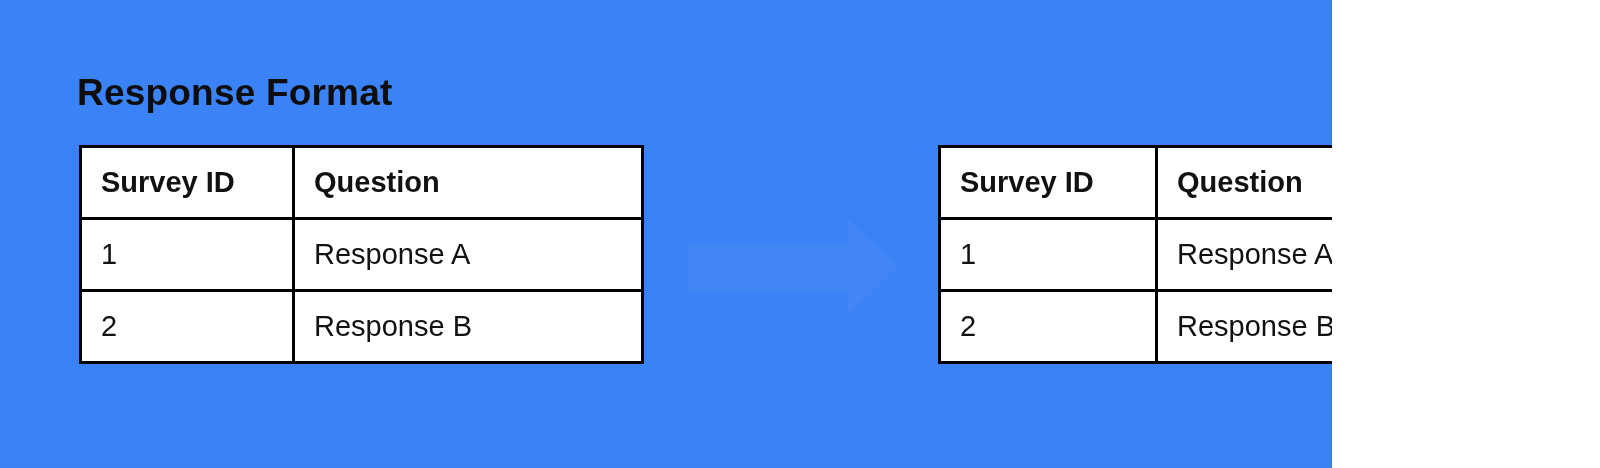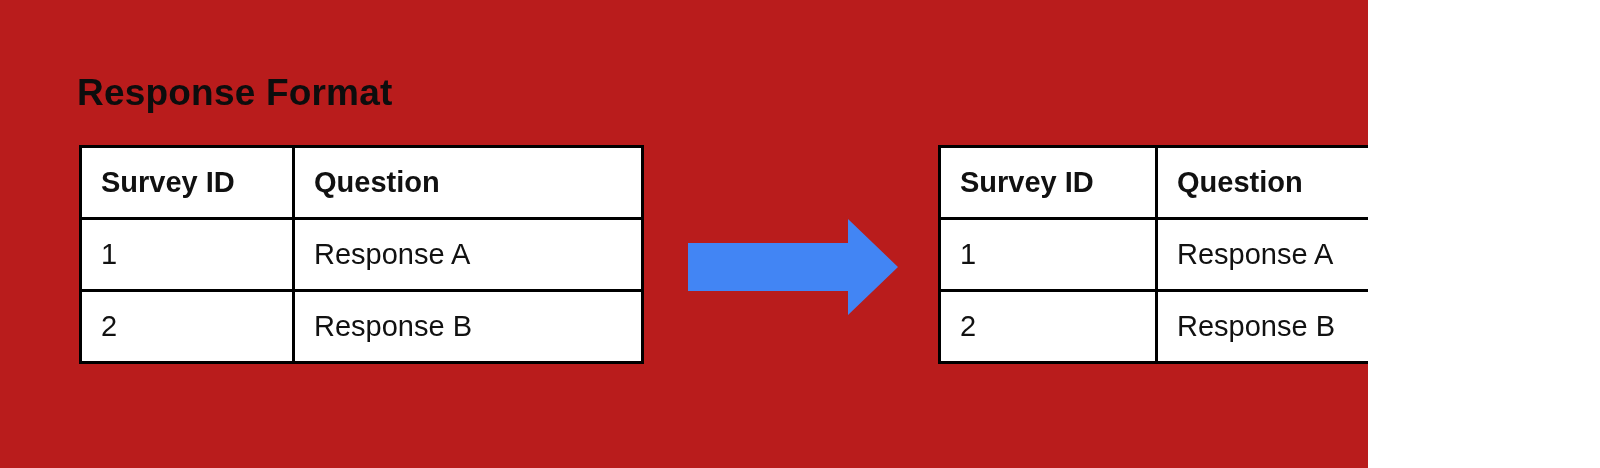--- a/index.html
+++ b/index.html
@@ -5,23 +5,22 @@
   html, body {
     margin: 0;
     padding: 0;
     background: #ffffff;
     font-family: "Liberation Sans", "DejaVu Sans", sans-serif;
   }
   .canvas {
     position: relative;
     width: 1332px;
     height: 468px;
-    background: #b91c1c;
+    background: #3b82f6;
     overflow: hidden;
-    padding-left: 36px;
   }
   .title {
     position: absolute;
     font-size: 37px;
     font-weight: 700;
     color: #0d0d0d;
     letter-spacing: 0.2px;
     white-space: nowrap;
     line-height: 42px;
   }

